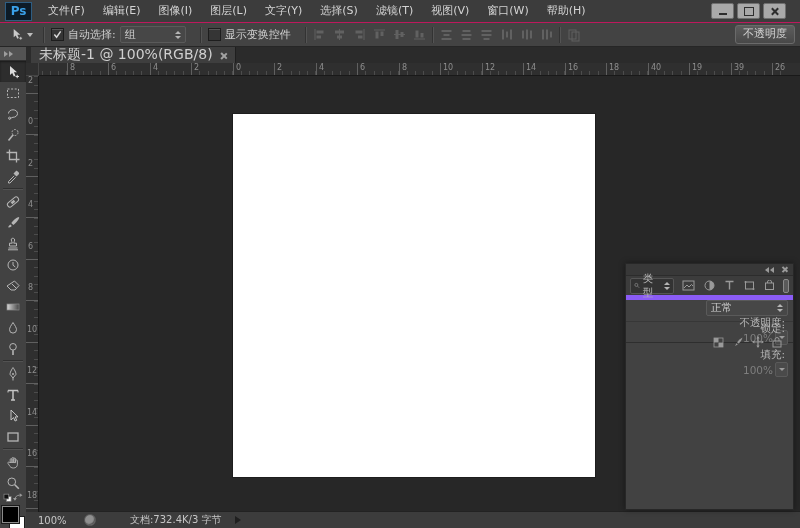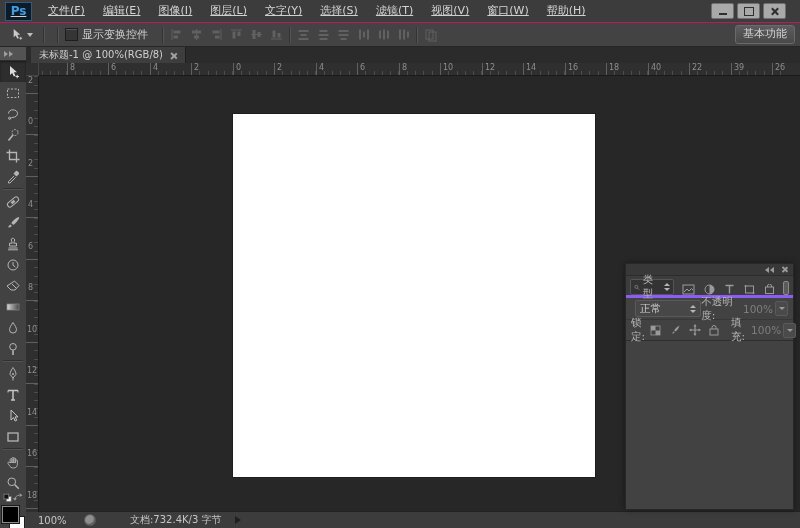--- a/index.html
+++ b/index.html
@@ -2,21 +2,21 @@
 <html><head>
 <meta charset="utf-8">
 <style>
   html,body{margin:0;padding:0;background:#1a1a1a;}
   .app{position:relative;width:800px;height:528px;background:#272727;overflow:hidden;
        font-family:"DejaVu Sans",sans-serif;color:#cfcfcf;font-size:11px;-webkit-font-smoothing:antialiased;}
   svg{display:block}
 
   
   .menubar{position:absolute;left:0;top:0;right:0;height:22px;background:#3c3c3c;
-           border-bottom:4px solid #be185d;display:flex;align-items:center;text-decoration:underline;}
+           border-bottom:4px solid #be185d;display:flex;align-items:center;}
   .pslogo{width:25px;height:17px;margin:0 7px 0 5px;background:#0d1b27;border:1px solid #2e5d82;
           color:#3aa0e8;font-weight:bold;font-size:12px;display:flex;align-items:center;justify-content:center;}
   .menu-item{padding:0 9px;line-height:22px;color:#d4d4d4;cursor:default;}
   .win-controls{margin-left:auto;display:flex;gap:3px;margin-right:14px;}
   .win-btn{width:21px;height:14px;background:#a9a9a9;border:1px solid #6f6f6f;border-radius:2px;
            display:flex;align-items:center;justify-content:center;}
   .glyph-min{width:8px;height:2px;background:#2e2e2e;margin-top:6px;}
   .glyph-max{width:8px;height:7px;border:1.5px solid #2e2e2e;}
   .glyph-close{position:relative;width:9px;height:9px;}
   .glyph-close:before,.glyph-close:after{content:"";position:absolute;left:4px;top:0;width:2px;height:9px;background:#2e2e2e;}
@@ -49,21 +49,21 @@
   .tool.selected{background:#2d2d2d;box-shadow:inset 0 1px 2px #1a1a1a;}
   .tool-sep{height:1px;background:#303030;border-bottom:1px solid #525252;margin:1px 3px;}
   .swatch-wrap{position:relative;width:26px;height:30px;margin-top:2px;}
   .swatch-bg{position:absolute;left:9px;top:11px;width:14px;height:14px;background:#fff;border:1px solid #1c1c1c;}
   .swatch-fg{position:absolute;left:2px;top:1px;width:15px;height:15px;background:#000;border:1px solid #8a8a8a;outline:1px solid #1c1c1c;}
   .mini-colors{display:flex;align-items:center;justify-content:space-between;padding:0 3px;height:10px;}
 
   
   .tabbar{position:absolute;left:26px;top:47px;right:0;height:16px;background:#2b2b2b;}
   .doc-tab{position:absolute;left:5px;top:0;height:16px;background:#3e3e3e;border-right:1px solid #1f1f1f;
-           display:flex;align-items:center;gap:7px;padding:0 8px;font-size:10px;color:#cfcfcf;}
+           display:flex;align-items:center;gap:7px;padding:0 8px;font-size:14px;color:#cfcfcf;}
   .tab-close{position:relative;width:7px;height:7px;opacity:.8}
   .tab-close:before,.tab-close:after{content:"";position:absolute;left:3px;top:0;width:1.5px;height:8px;background:#bdbdbd;}
   .tab-close:before{transform:rotate(45deg);} .tab-close:after{transform:rotate(-45deg);}
 
   
   .pasteboard{position:absolute;left:26px;top:63px;right:0;bottom:16px;background:#272727;}
   .ruler-corner{position:absolute;left:26px;top:63px;width:12px;height:12px;background:#2f2f2f;
                 border-right:1px solid #454545;border-bottom:1px solid #454545;z-index:3;}
   .ruler-top{position:absolute;left:38px;top:63px;right:0;height:12px;background:#2f2f2f;border-bottom:1px solid #191919;z-index:2;
     background-image:repeating-linear-gradient(90deg,#606060 0 1px,transparent 1px 41.5px),
@@ -85,25 +85,25 @@
   .collapse-tris i{width:0;height:0;border-top:3px solid transparent;border-bottom:3px solid transparent;border-right:4px solid #9a9a9a;display:block;}
   .panel-close{position:relative;width:7px;height:7px;}
   .panel-close:before,.panel-close:after{content:"";position:absolute;left:3px;top:0;width:1.5px;height:7px;background:#9a9a9a;}
   .panel-close:before{transform:rotate(45deg);} .panel-close:after{transform:rotate(-45deg);}
   .panel-tabs{height:17px;background:#333333;display:flex;align-items:stretch;}
   .panel-tab{padding:2px 8px 0;display:flex;align-items:center;color:#9f9f9f;}
   .panel-tab.active{background:#4b4b4b;color:#dcdcdc;}
   .panel-menu{margin-left:auto;display:flex;align-items:center;gap:2px;padding-right:5px;}
   .menu-lines{display:flex;flex-direction:column;gap:1.5px;}
   .menu-lines i{display:block;width:8px;height:1.5px;background:#a5a5a5;}
-  .filter-row{height:19px;background:#3c3c3c;border-bottom:3px solid #8b5cf6;display:flex;align-items:flex-end;padding:0 4px;gap:8px;}
+  .filter-row{height:19px;background:#3c3c3c;border-bottom:5px solid #8b5cf6;display:flex;align-items:center;padding:0 4px;gap:8px;}
   .filter-dd{height:14px;background:#333;border:1px solid #555;border-radius:2px;display:flex;align-items:center;gap:3px;padding:0 3px;color:#b5b5b5;}
   .filter-icons{display:flex;align-items:center;gap:9px;color:#9a9a9a;}
   .filter-toggle{margin-left:auto;width:7px;height:12px;background:#8a3a3a00;border:1px solid #8a8a8a;border-radius:2px;background:#5a5a5a;}
-  .blend-row,.lock-row{display:flex;align-items:center;padding:0 5px;background:#424242;}
+  .blend-row,.lock-row{display:flex;align-items:flex-end;padding:0 5px;background:#424242;flex-direction:column;}
   .blend-row{height:21px;border-bottom:1px solid #373737;}
   .lock-row{height:20px;border-bottom:1px solid #2e2e2e;}
   .plabel{color:#b8b8b8;margin-right:3px;}
   .pvalue{color:#7e7e7e;}
   .val-dd{display:flex;align-items:center;gap:2px;margin-left:3px;}
   .val-btn{width:11px;height:13px;background:#4a4a4a;border:1px solid #5a5a5a;border-radius:2px;display:flex;align-items:center;justify-content:center;}
   .val-btn i{width:0;height:0;border-left:3px solid transparent;border-right:3px solid transparent;border-top:3.5px solid #9a9a9a;}
   .lock-icons{display:flex;align-items:center;gap:8px;margin:0 6px 0 2px;}
   .layer-list{height:157px;background:#4d4d4d;overflow:hidden;}
   .layer-row{height:27px;background:#50616e;border-bottom:1px solid #3c4853;display:flex;align-items:center;}
@@ -153,20 +153,35 @@
   <div class="optionsbar">
     <div class="tool-preview">
       <svg width="15" height="15" viewBox="0 0 16 16">
         <path d="M5 2v9l2.2-2 1.6 3.6 1.7-.8-1.6-3.5H12z" fill="#c9c9c9"></path>
         <path d="M11 12h3M12.5 10.5v3" stroke="#c9c9c9" stroke-width="1"></path>
       </svg>
       <span class="dd-arrow"></span>
     </div>
     <div class="opt-sep"></div>
 
+    <div class="opt-group">
+      <span class="checkbox">
+        <svg width="9" height="9" viewBox="0 0 10 10">
+          <path d="M1.5 5l2.5 3L8.5 1.5" stroke="#d8d8d8" stroke-width="1.6" fill="none"></path>
+        </svg>
+      </span>
+      <span>自动选择:</span>
+      <span class="select-box">
+        <span class="val">组</span>
+        <span class="updown">
+            <i class="up"></i>
+            <i class="dn"></i>
+          </span>
+      </span>
+    </div>
     <div class="opt-sep"></div>
 
     <div class="opt-group">
       <span class="checkbox"></span>
       <span>显示变换控件</span>
     </div>
     <div class="opt-sep"></div>
 
     <div class="align-icons">
       <svg width="13" height="13" viewBox="0 0 13 13">
@@ -232,21 +247,21 @@
           <rect x="6" y="1.5" width="2" height="10" fill="#616161"></rect>
           <rect x="10" y="3.5" width="2" height="6" fill="#616161"></rect>
         </svg>
     </div>
     <div class="opt-sep"></div>
     <svg width="14" height="14" viewBox="0 0 14 14">
         <rect x="2" y="2" width="7" height="9" fill="none" stroke="#616161"></rect>
         <rect x="5" y="4" width="7" height="9" fill="none" stroke="#616161"></rect>
       </svg>
 
-    <div class="workspace-btn">基本功能</div>
+    <div class="workspace-btn">不透明度</div>
   </div>
 
   <div class="toolbar">
     <div class="toolbar-grip">
       <span class="grip-tri"></span>
       <span class="grip-tri"></span>
     </div>
 
     <div class="tool selected">
       <svg width="16" height="16" viewBox="0 0 16 16">
@@ -416,21 +431,21 @@
     <span class="rnum" style="left:239px;top:1px">2</span>
     <span class="rnum" style="left:281px;top:1px">4</span>
     <span class="rnum" style="left:322px;top:1px">6</span>
     <span class="rnum" style="left:364px;top:1px">8</span>
     <span class="rnum" style="left:405px;top:1px">10</span>
     <span class="rnum" style="left:447px;top:1px">12</span>
     <span class="rnum" style="left:488px;top:1px">14</span>
     <span class="rnum" style="left:530px;top:1px">16</span>
     <span class="rnum" style="left:571px;top:1px">18</span>
     <span class="rnum" style="left:613px;top:1px">40</span>
-    <span class="rnum" style="left:654px;top:1px">22</span>
+    <span class="rnum" style="left:654px;top:1px">19</span>
     <span class="rnum" style="left:696px;top:1px">39</span>
     <span class="rnum" style="left:737px;top:1px">26</span>
   </div>
 
   <div class="ruler-left">
     <span class="rnum" style="left:2px;top:2px">2</span>
     <span class="rnum" style="left:2px;top:43px">0</span>
     <span class="rnum" style="left:2px;top:85px">2</span>
     <span class="rnum" style="left:2px;top:126px">4</span>
     <span class="rnum" style="left:2px;top:168px">6</span>

